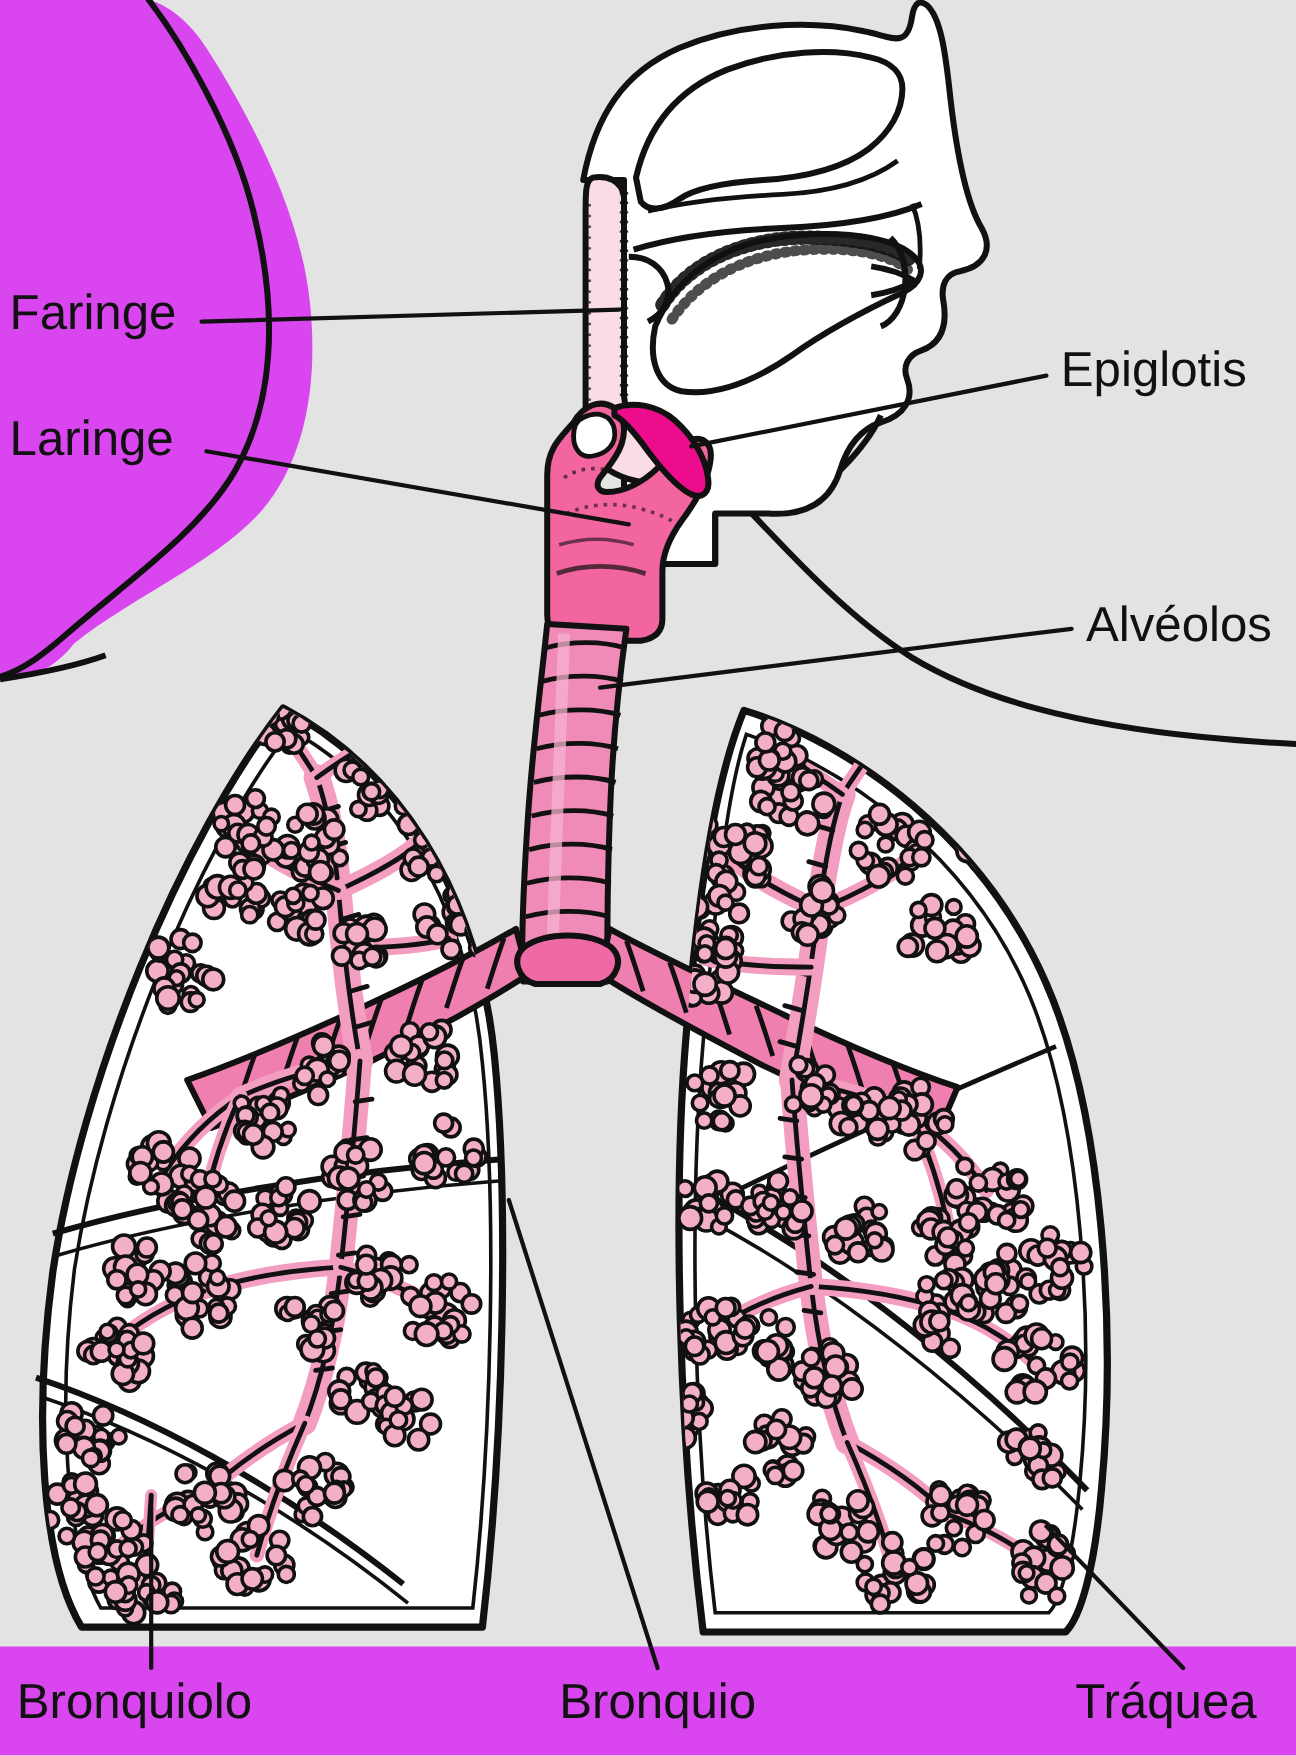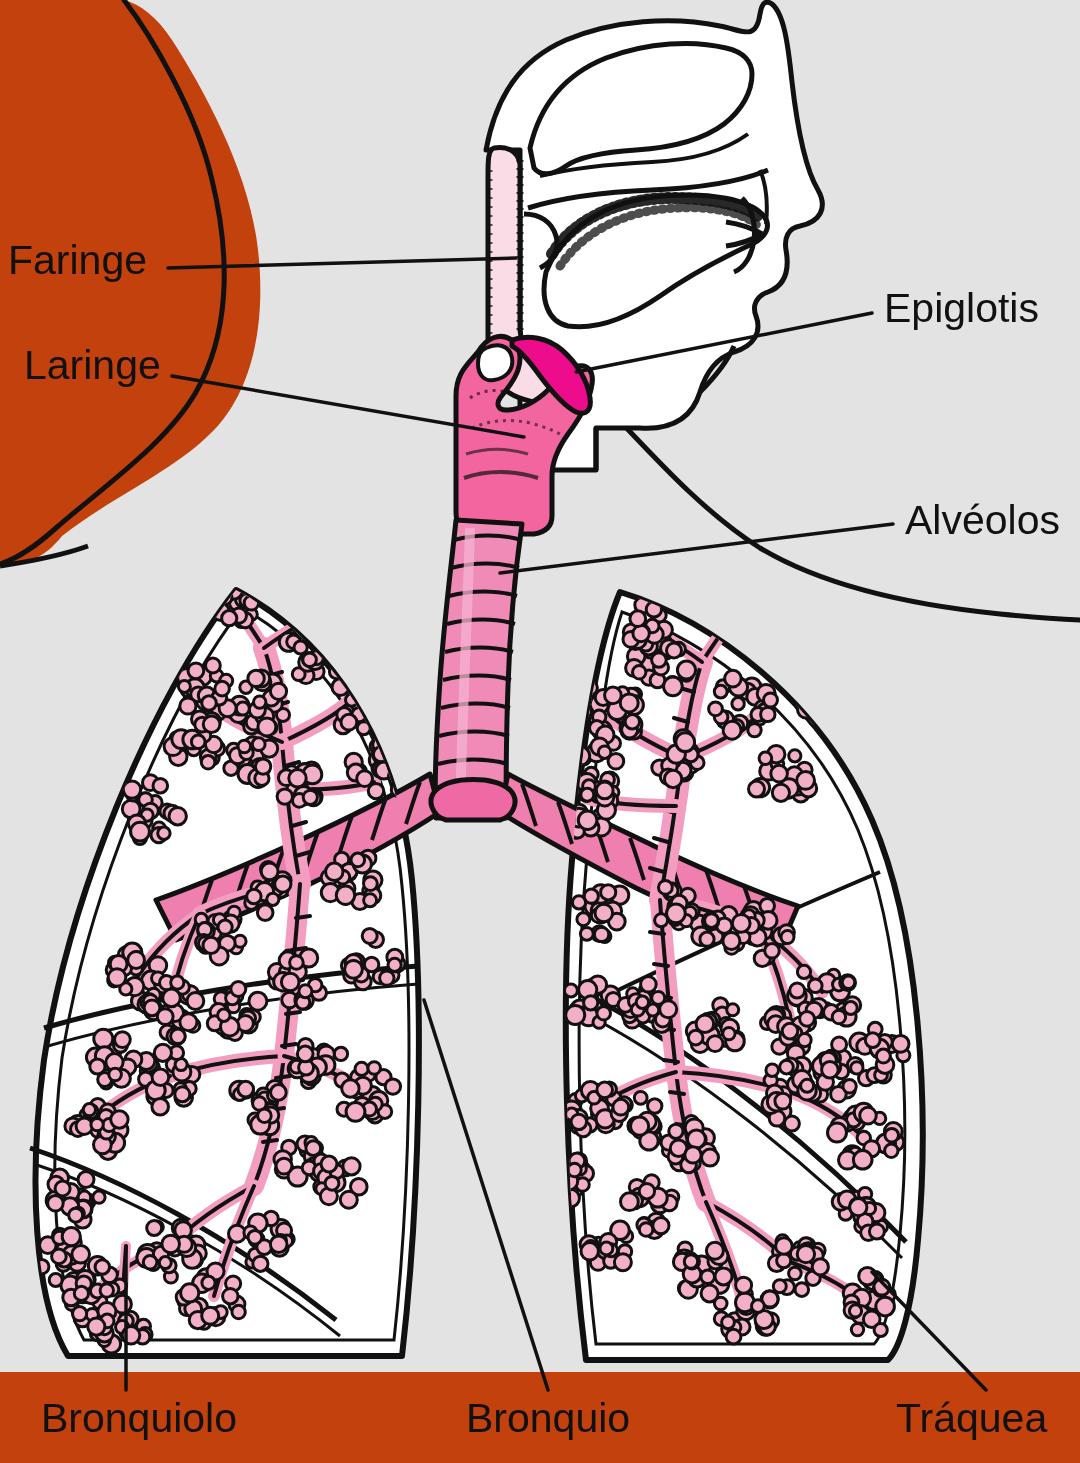--- a/index.html
+++ b/index.html
@@ -1,18 +1,18 @@
 <!DOCTYPE html>
 <html><head>
 <meta charset="utf-8">
 <title>Sistema Respiratorio</title>
 <style>
   html,body{margin:0;padding:0;background:#ffffff;}
   body{font-family:"Liberation Sans","DejaVu Sans",sans-serif;}
-  #stage{position:relative;width:1080px;height:1463px;background:#c2410c;overflow:hidden;}
+  #stage{position:relative;width:1080px;height:1463px;background:#d946ef;overflow:hidden;}
   #stage svg{position:absolute;left:0;top:0;}
   .lbl{position:absolute;color:#111111;font-size:41px;line-height:1;white-space:nowrap;font-family:"Liberation Sans","DejaVu Sans",sans-serif;}
 </style>
 </head>
 <body>
 
 <div id="stage">
 
 <svg width="1080" height="1463" viewBox="0 0 1080 1463">
   <defs>
@@ -1758,21 +1758,21 @@
         <line x1="872" y1="313" x2="576" y2="372"></line>
         <line x1="893" y1="524" x2="500" y2="573"></line>
         <line x1="126" y1="1390" x2="126" y2="1246"></line>
         <line x1="548" y1="1390" x2="424" y2="1000"></line>
         <line x1="986" y1="1390" x2="872" y2="1272"></line>
       </g>
 </svg>
 
 <div id="labels">
       <div class="lbl" style="left: 8px; top: 240px;">Faringe</div>
-      <div class="lbl" style="left: 24px; top: 345px; text-align: center;">Laringe</div>
+      <div class="lbl" style="left: 8px; top: 345px; text-align: center;">Laringe</div>
       <div class="lbl" style="left: 884px; top: 288px; text-align: right;">Epiglotis</div>
       <div class="lbl" style="left: 905px; top: 500px;">Alvéolos</div>
-      <div class="lbl" style="left: 14px; top: 1398px; margin-left: 27px;">Bronquiolo</div>
+      <div class="lbl" style="left: 14px; top: 1398px;">Bronquiolo</div>
       <div class="lbl" style="left: 466px; top: 1398px;">Bronquio</div>
       <div class="lbl" style="left: 896px; top: 1398px;">Tráquea</div>
     </div>
 
 </div>
 
 </body></html>

